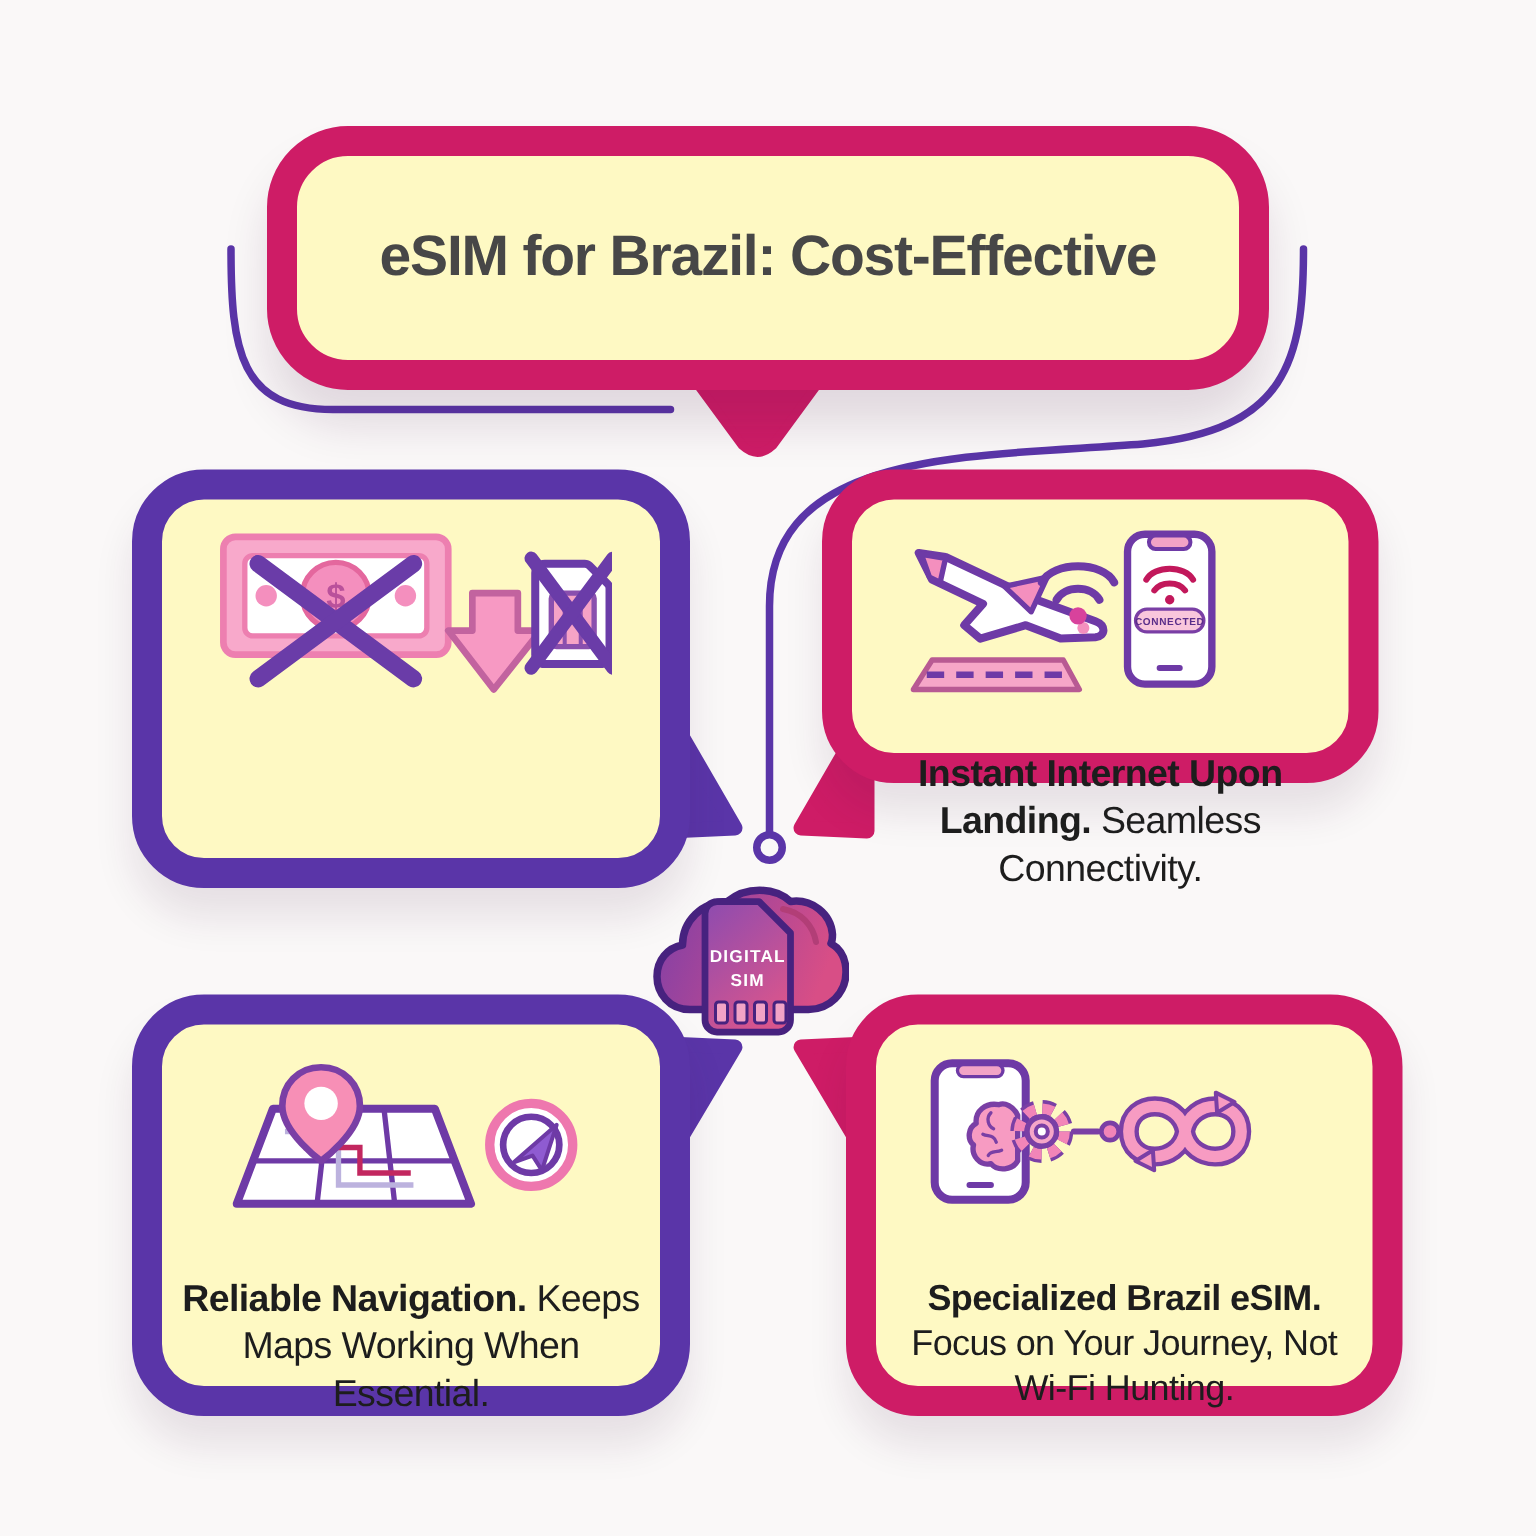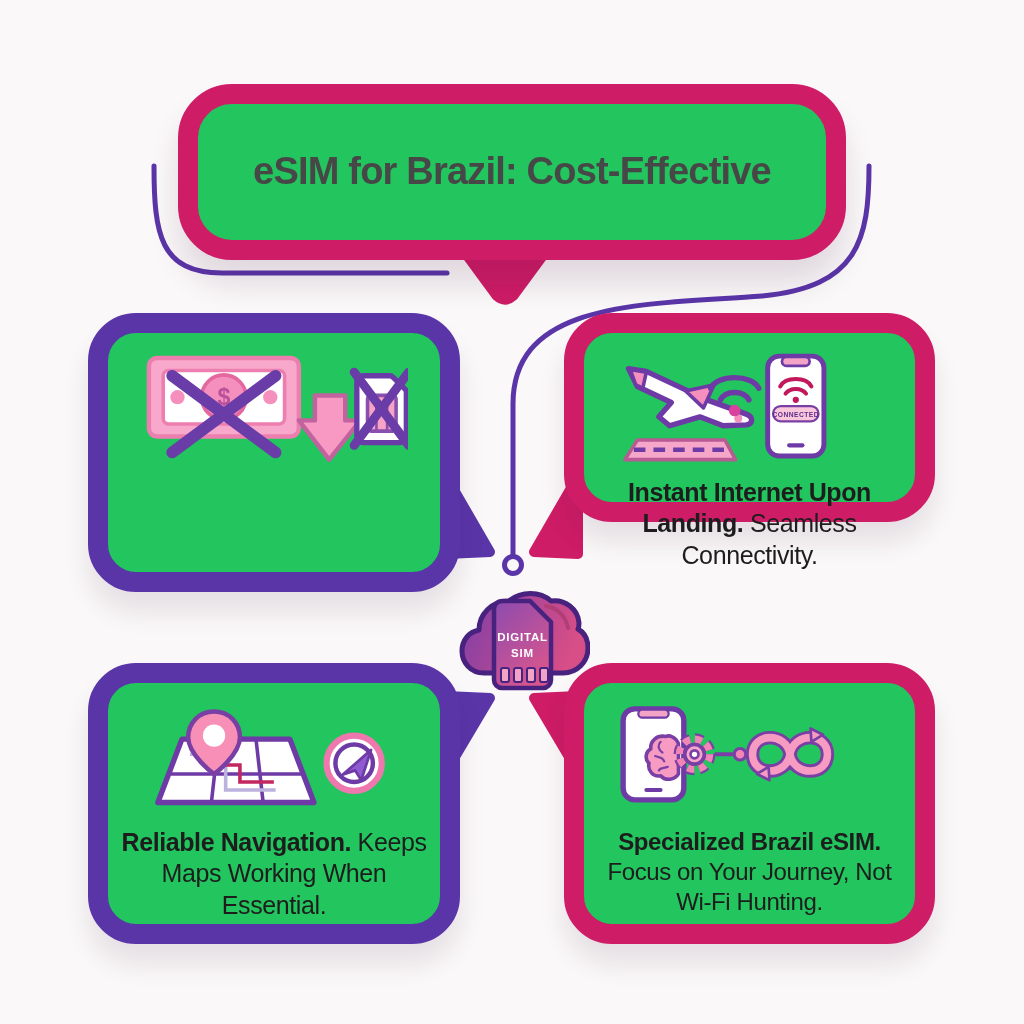--- a/index.html
+++ b/index.html
@@ -4,41 +4,41 @@
 <style>
   :root{
     --c-crimson:#CE1C66; --c-purple:#5A35A8; --c-icon-purple:#6E3AA6;
     --c-pink:#F48FBE; --c-pink-deep:#E4679E; --c-title-text:#474747;
     --c-body-text:#1D1D1D; --c-background:#FAF8F8; --c-cloud-outline:#47227F;
   }
   html,body{margin:0;padding:0;background:#e8e8e8;}
   .stage{position:relative;width:1024px;height:1024px;overflow:hidden;
     background:var(--c-background);font-family:"Liberation Sans",sans-serif;}
   .bg-lines{position:absolute;left:0;top:0;z-index:1;}
-  .bubble{position:absolute;background:#22c55e;box-sizing:border-box;border-style:solid;z-index:2;}
+  .bubble{position:absolute;background:#fef9c3;box-sizing:border-box;border-style:solid;z-index:2;gap:24px;}
   .title-bubble{left:178px;top:84px;width:668px;height:176px;border-width:20px;
     border-color:var(--c-crimson);border-radius:54px;display:flex;flex-direction:column;
     justify-content:center;align-items:center;box-shadow:0 24px 30px rgba(60,15,60,.13);}
   .title-line{font-size:38px;font-weight:700;color:var(--c-title-text);
     letter-spacing:-0.8px;line-height:1.3;text-align:center;white-space:nowrap;}
   .card{border-width:20px;border-radius:48px;display:flex;flex-direction:column;
     align-items:center;padding:16px 8px 10px;box-shadow:0 20px 26px rgba(60,15,60,.10);}
   .card--purple{border-color:var(--c-purple);}
   .card--crimson{border-color:var(--c-crimson);}
   .card--tl{left:88px;top:313px;width:372px;height:279px;}
-  .card--tr{left:564px;top:313px;width:371px;height:209px;}
+  .card--tr{left:548px;top:313px;width:371px;height:209px;}
   .card--bl{left:88px;top:663px;width:372px;height:281px;}
   .card--br{left:564px;top:663px;width:371px;height:281px;}
   .icon{height:116px;flex:0 0 auto;}
   .caption{margin:12px 4px 0;text-align:center;font-size:25px;line-height:1.25;
     color:var(--c-body-text);letter-spacing:-0.4px;max-width:322px;}
   .card--bl .caption{max-width:330px;}
   .card--br .caption{max-width:332px;font-size:24px;}
   .caption b{font-weight:700;}
-  .cloud-wrap{position:absolute;left:458px;top:586px;z-index:3;}
+  .cloud-wrap{position:absolute;left:434px;top:586px;z-index:3;}
   .badge-text{font-family:"Liberation Sans",sans-serif;font-weight:700;}
 </style>
 </head>
 <body>
 
 <div class="stage">
 
   <svg class="bg-lines" width="1024" height="1024" viewBox="0 0 1024 1024">
     <path d="M154,166 C154,234 160,273 222,273 L447,273" fill="none" stroke="var(--c-purple)" stroke-width="5" stroke-linecap="round"></path>
     <path d="M869,166 C869,240 858,287 762,296 C646,305 513,299 513,404 L513,556" fill="none" stroke="var(--c-purple)" stroke-width="5" stroke-linecap="round"></path>

